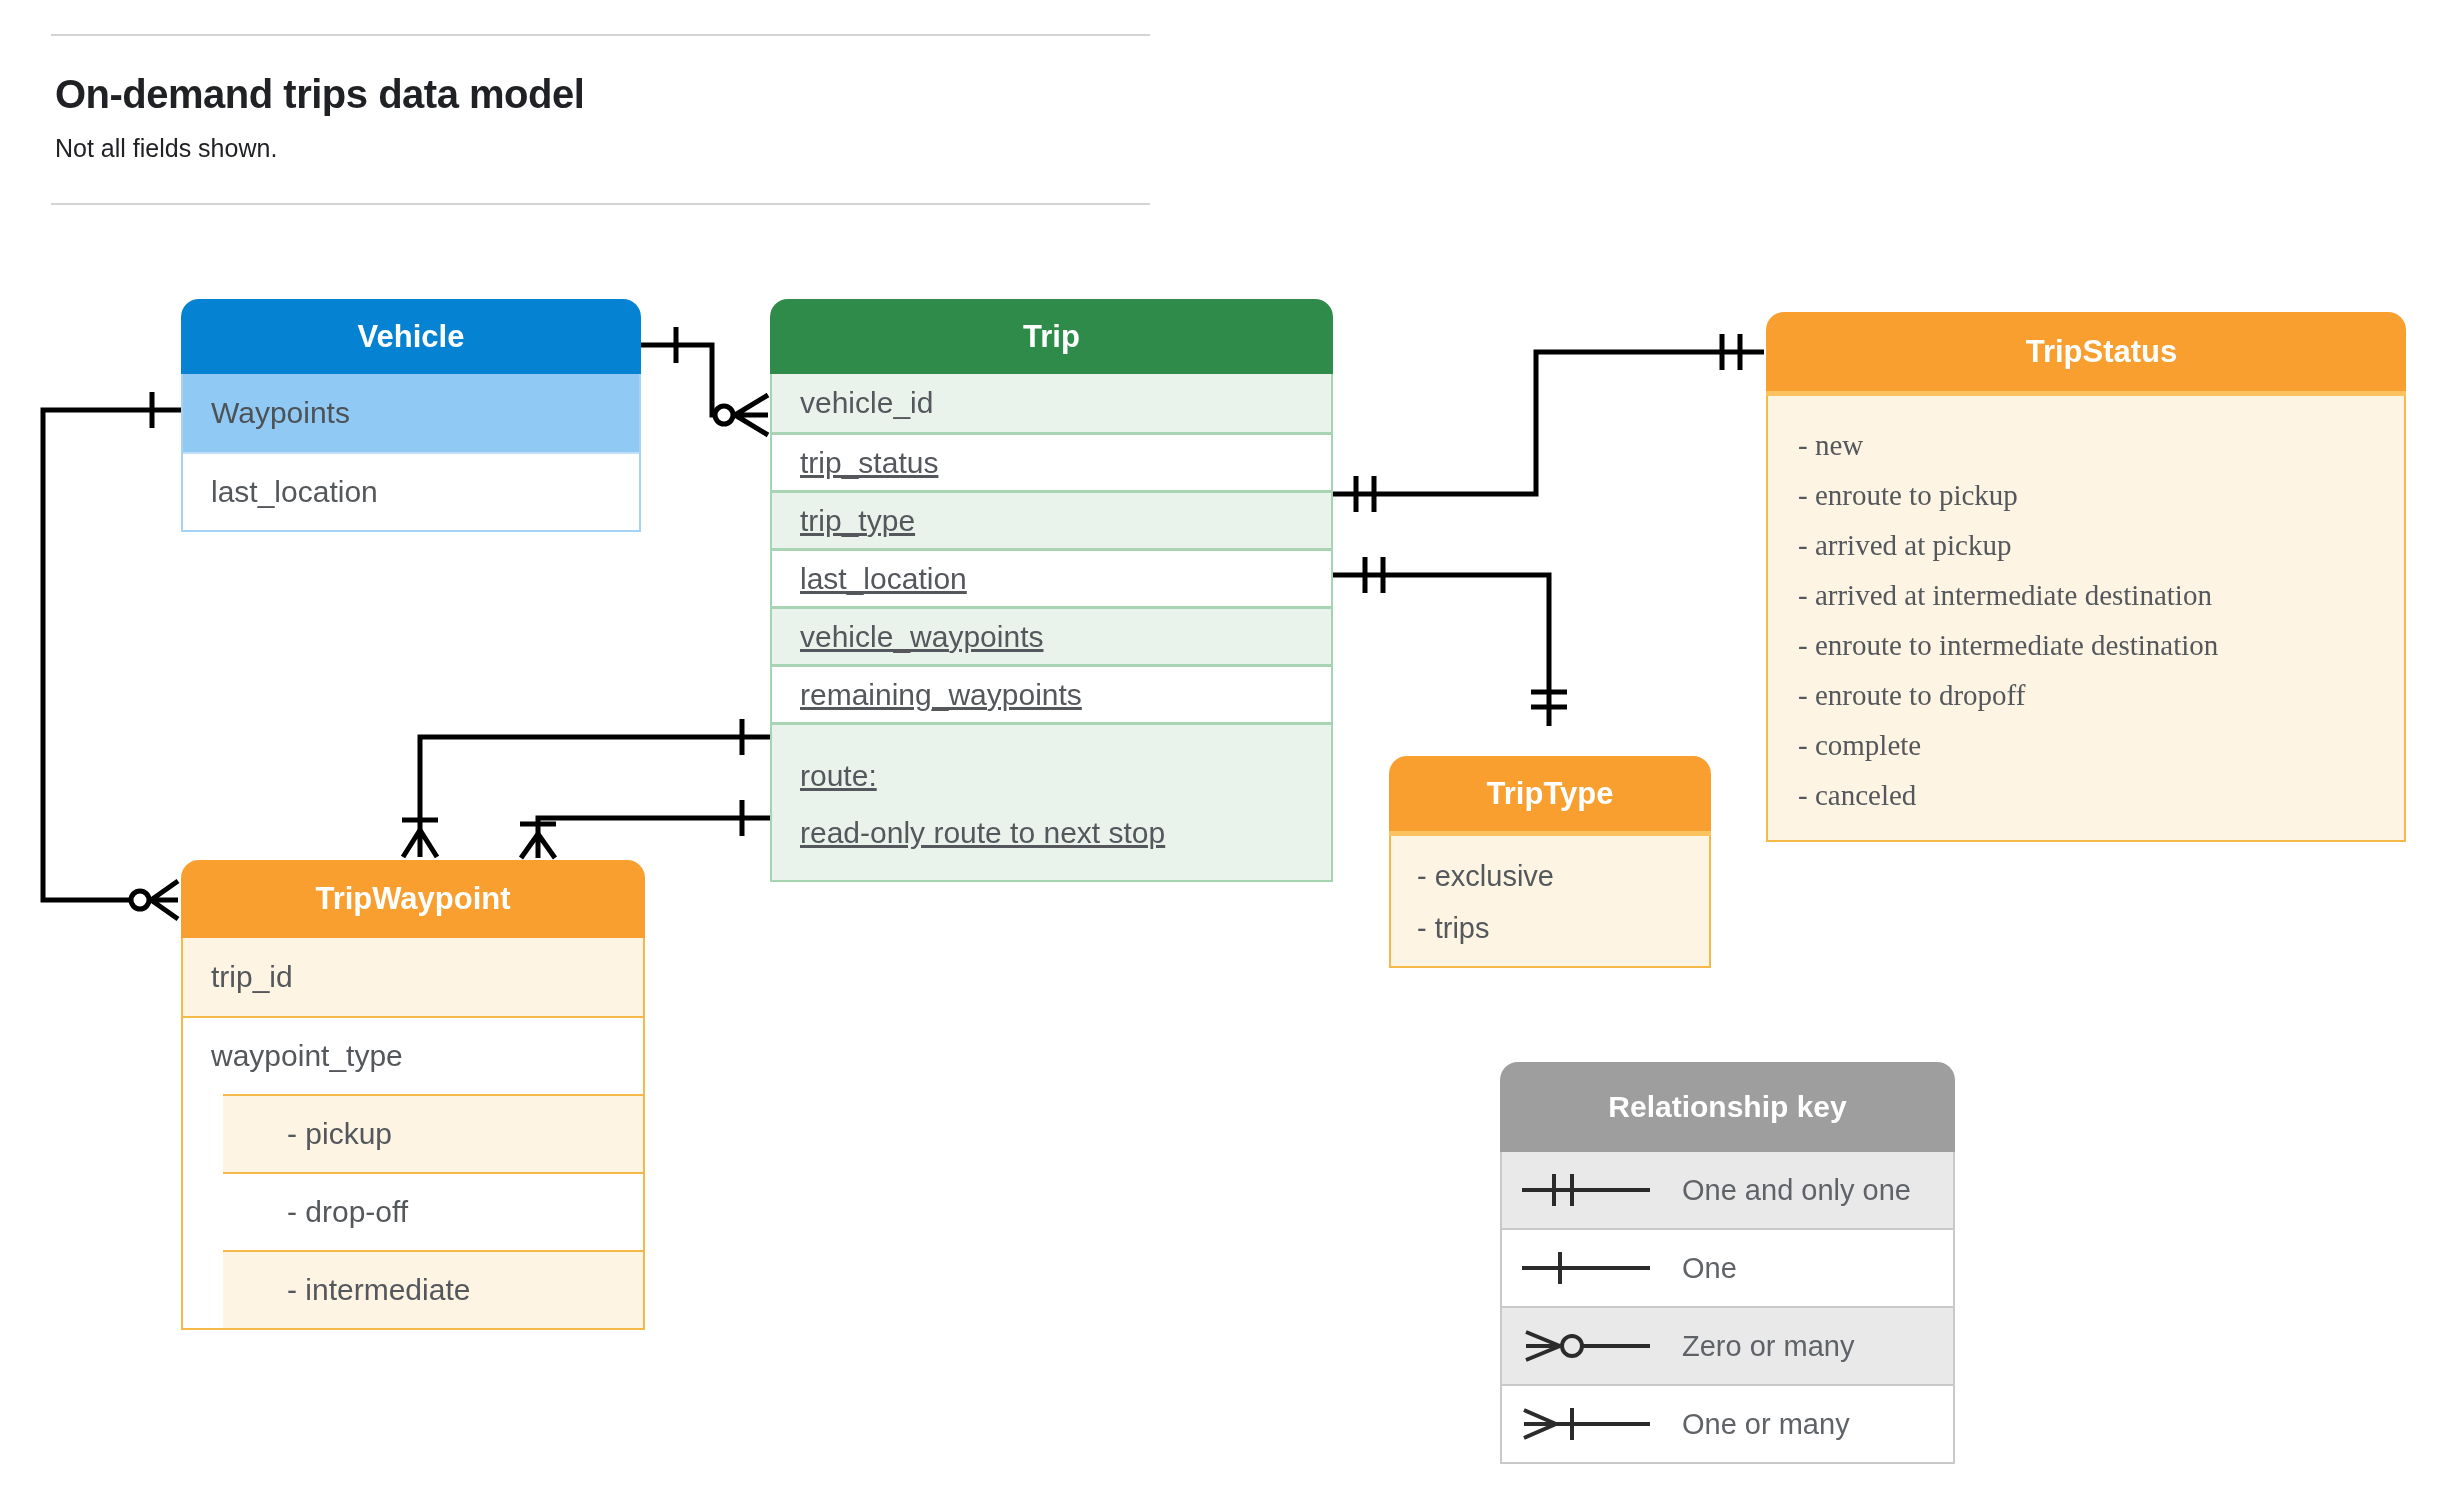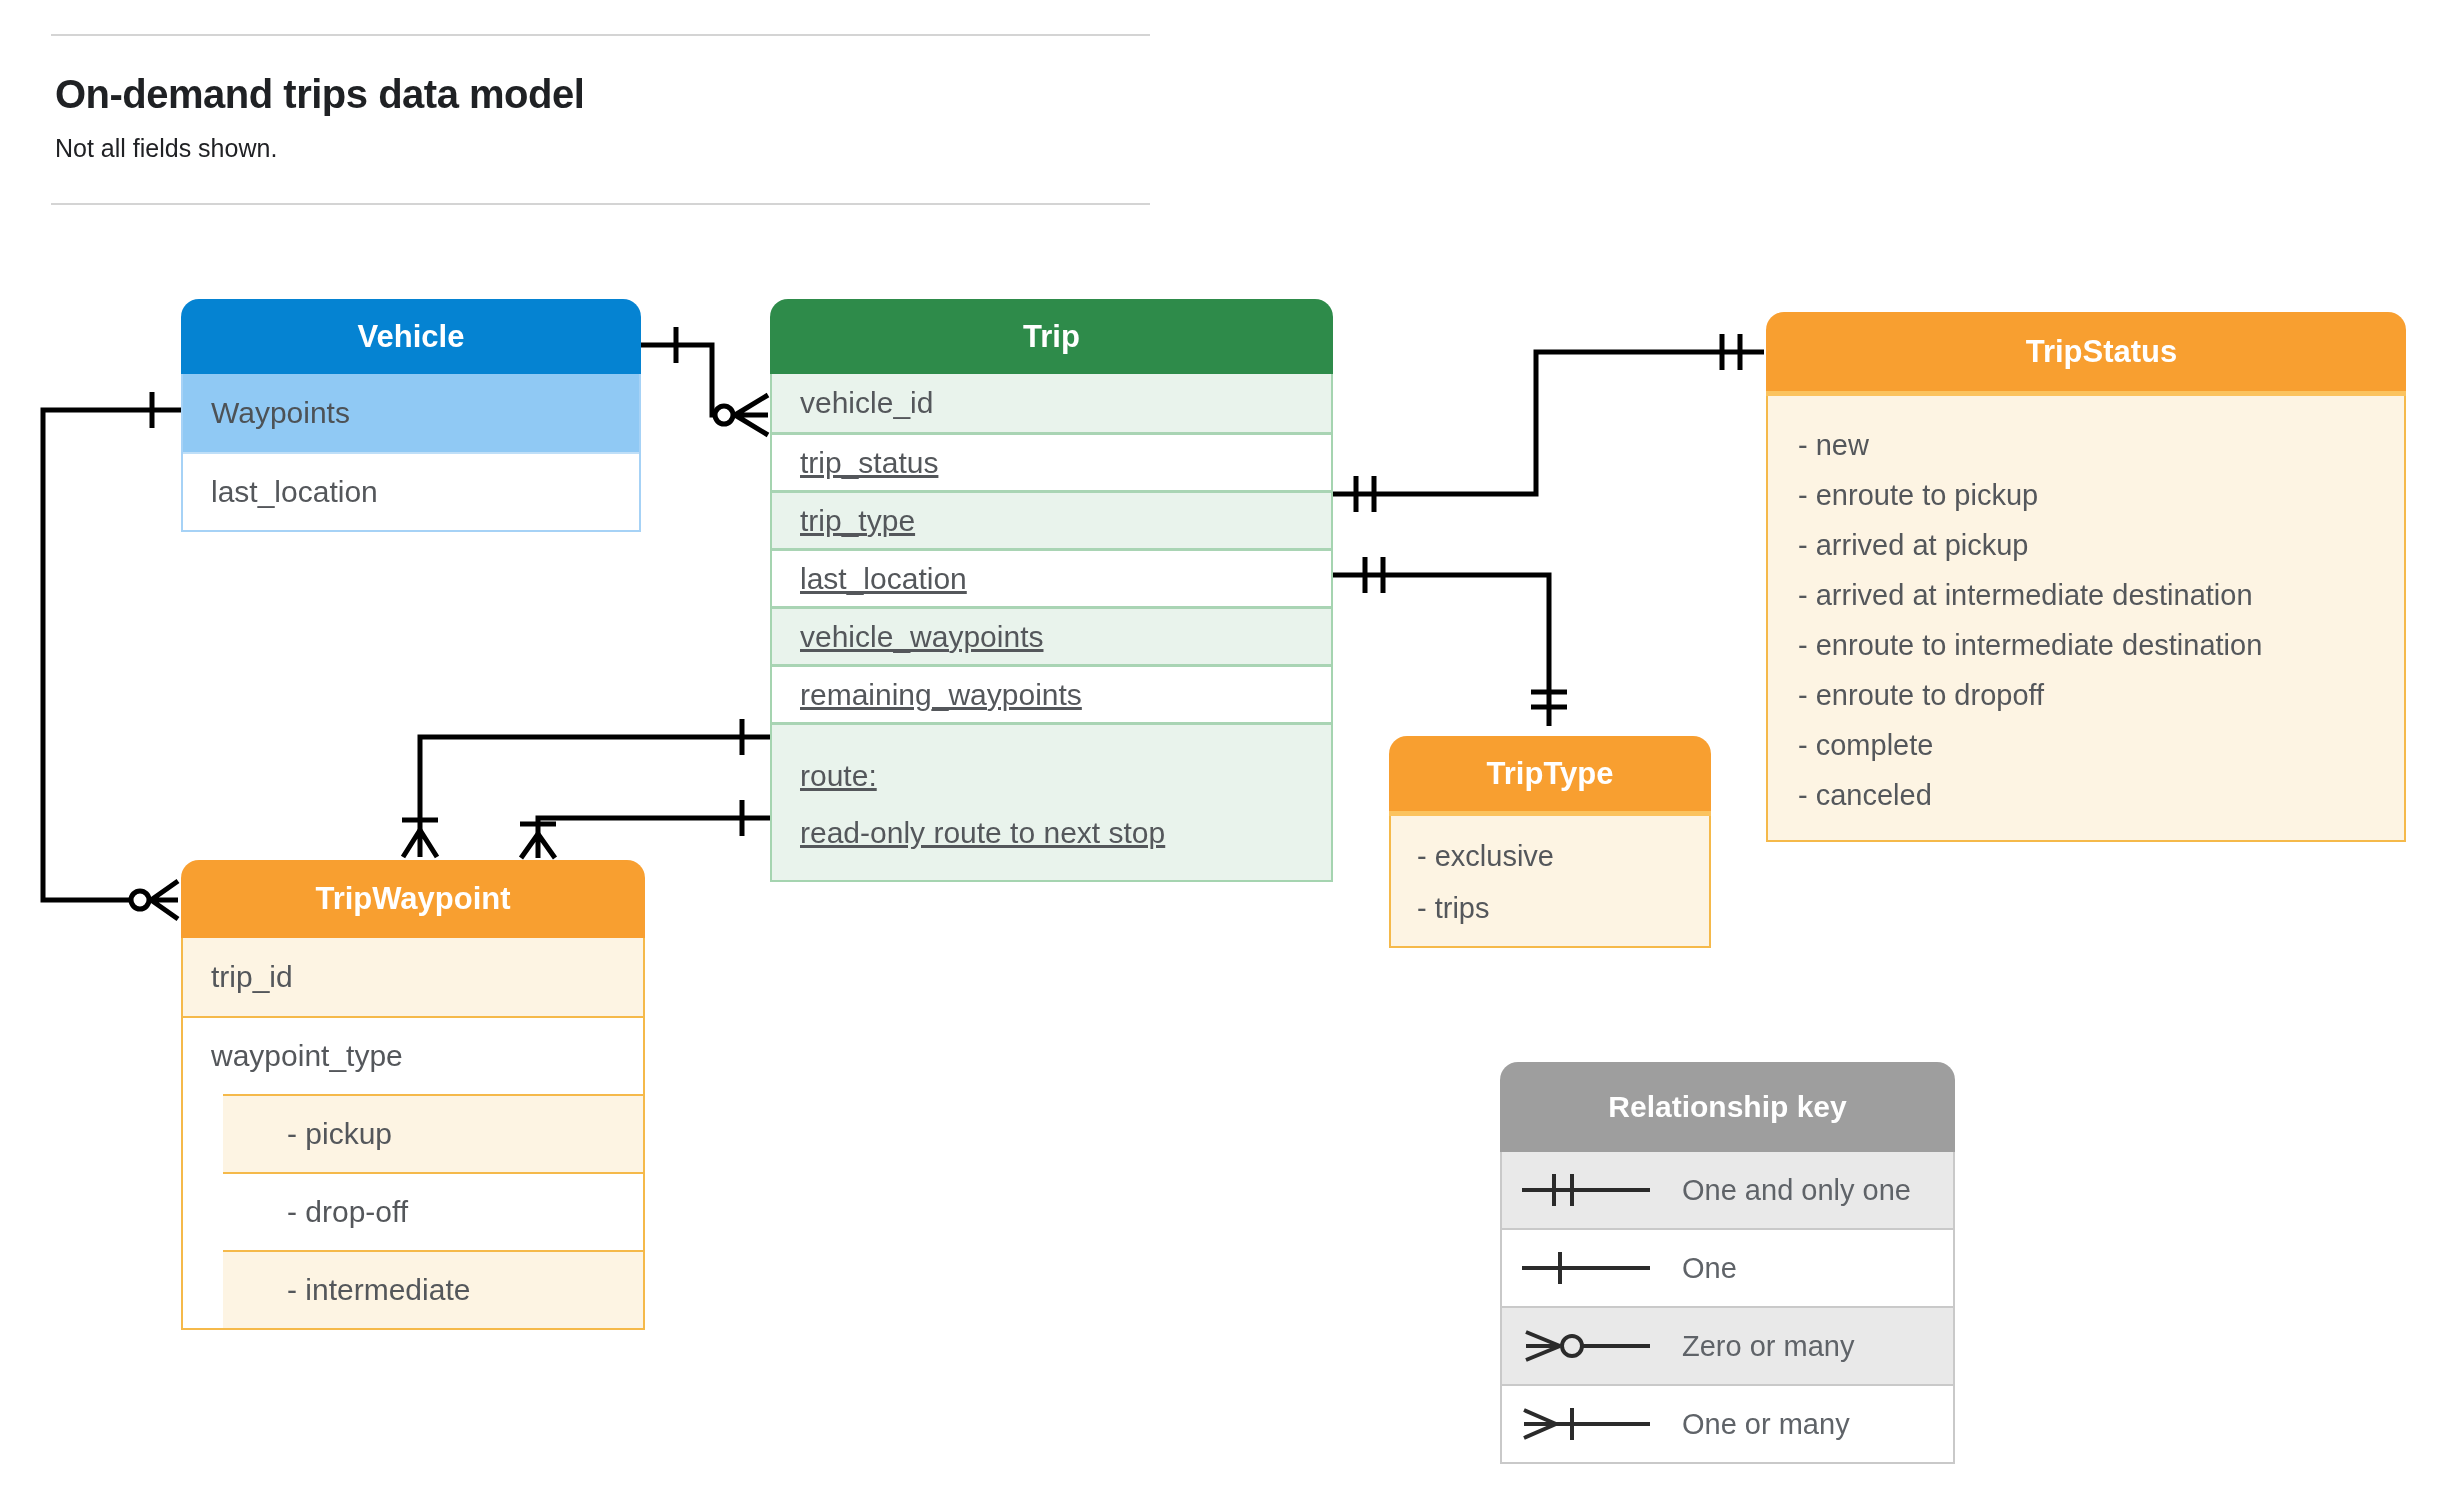--- a/index.html
+++ b/index.html
@@ -42,26 +42,26 @@
   .trip .row{height:58px;}
   .trip .row + .row{border-top:3px solid #a9d4b4;text-decoration:underline;}
   .trip .row:nth-child(odd){background:#e9f3ec;}
   .trip .row.tall{height:158px;align-items:flex-start;padding-top:22px;line-height:57px;white-space:pre-line;}
 
   
   .trip-status{left:1766px;top:312px;width:640px;}
   .trip-status .hdr{height:79px;background:#f89f30;border-bottom:5px solid #fbc35f;border-radius:18px 18px 0 0;box-sizing:content-box;padding-left:31px;}
   .trip-status .enum-body{
     box-sizing:border-box;height:446px;background:#fdf4e3;
-    border:2px solid #f5b94a;border-top:none;padding:24px 10px 0 30px;
+    border:2px solid #f5b94a;border-top:none;padding:24px 10px 0 30px;font-family:Liberation Serif, serif;
   }
   .trip-status .enum-line{line-height:50px;}
 
   
-  .trip-type{left:1389px;top:736px;width:322px;}
+  .trip-type{left:1389px;top:756px;width:322px;}
   .trip-type .hdr{height:75px;background:#f89f30;border-bottom:5px solid #fbc35f;border-radius:18px 18px 0 0;box-sizing:content-box;}
   .trip-type .enum-body{
     box-sizing:border-box;height:132px;background:#fdf4e3;
     border:2px solid #f5b94a;border-top:none;padding:14px 10px 0 26px;
   }
   .trip-type .enum-line{line-height:52px;}
 
   
   .trip-waypoint{left:181px;top:860px;width:464px;}
   .trip-waypoint .hdr{height:78px;background:#f89f30;}

